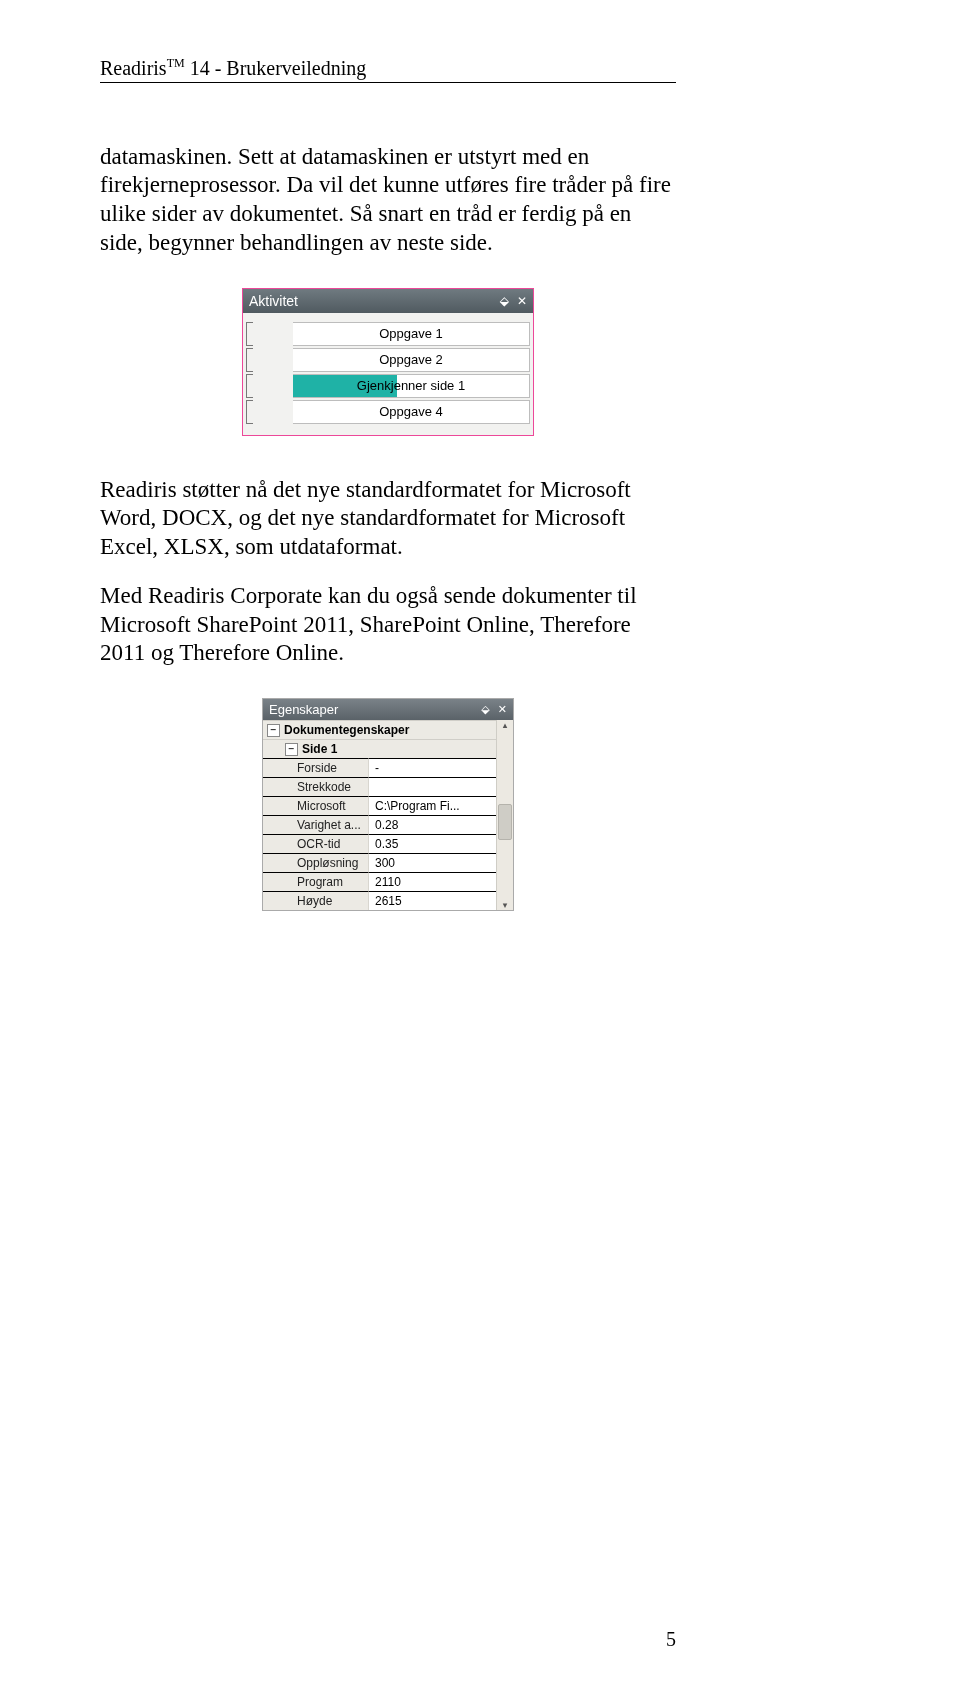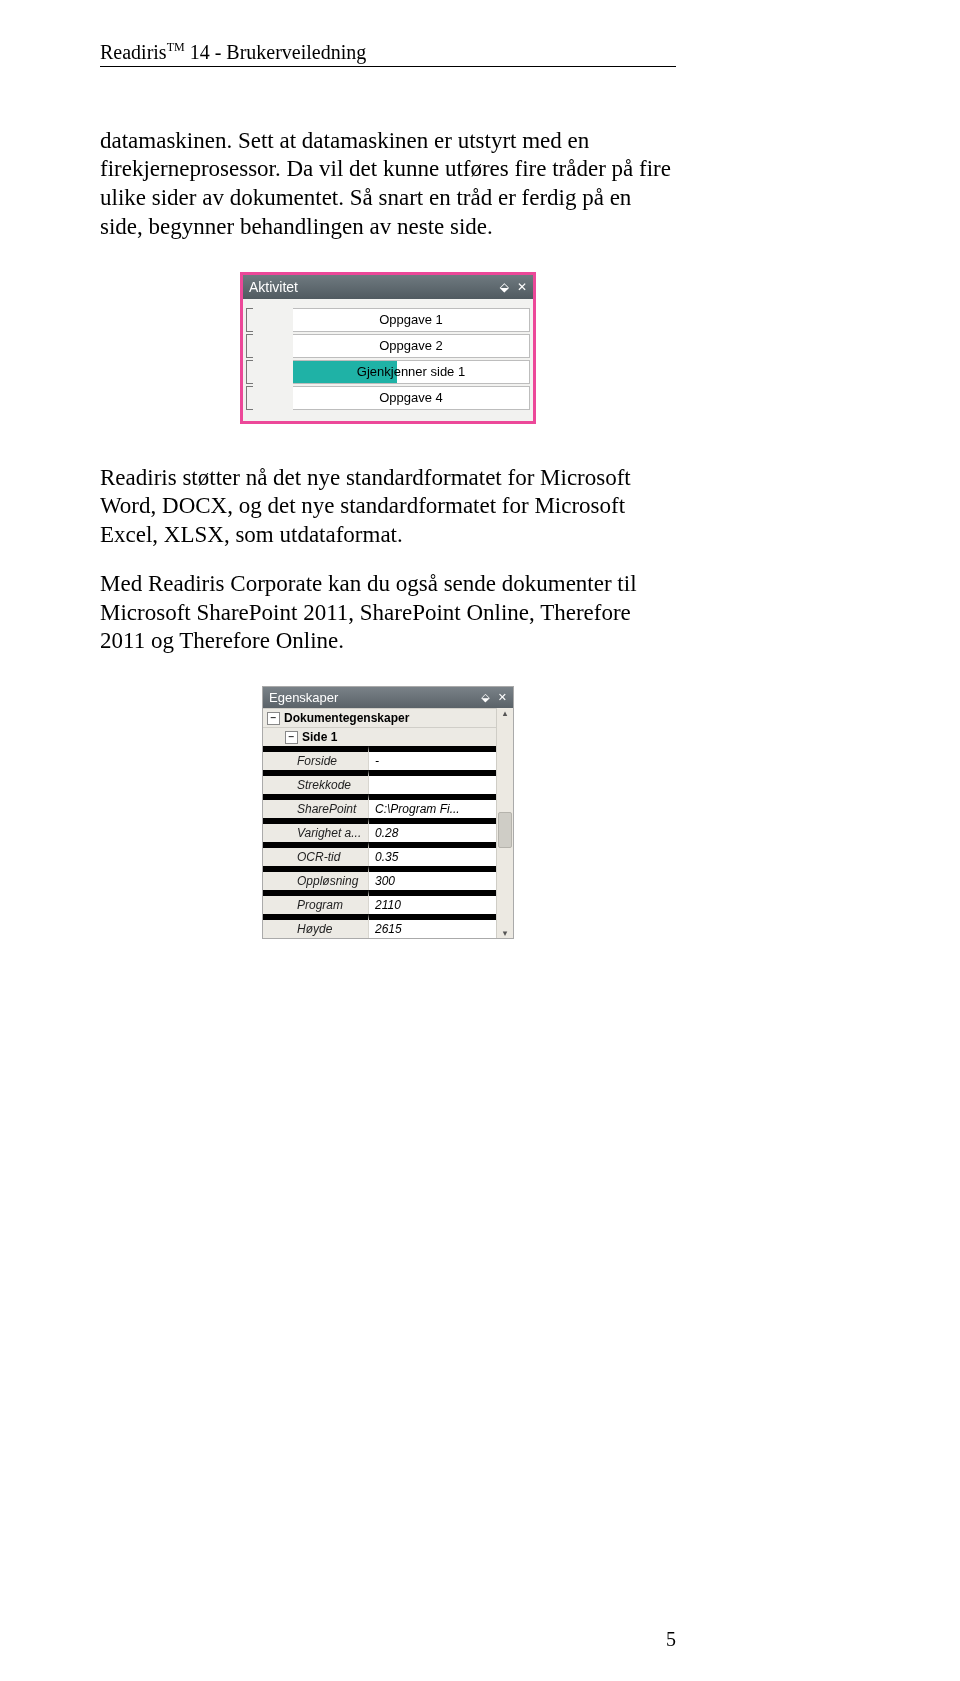--- a/index.html
+++ b/index.html
@@ -4,21 +4,21 @@
 <style>
   body {
     margin: 0;
     padding: 0;
     font-family: "Times New Roman", Times, serif;
     background: #fff;
     color: #000;
     width: 960px;
   }
   .page {
-    padding: 40px 100px 60px 100px;
+    padding: 56px 100px 60px 100px;
     box-sizing: border-box;
     width: 776px;
     min-height: 1681px;
     position: relative;
   }
   .header-line {
     font-size: 20px;
     padding-bottom: 2px;
     border-bottom: 1px solid #000;
     margin-bottom: 60px;
@@ -41,21 +41,21 @@
     text-align: center;
     margin: 30px 0 40px 0;
   }
   
   .panel-aktivitet {
     display: inline-block;
     width: 290px;
     text-align: left;
     font-family: Tahoma, Verdana, Arial, sans-serif;
     font-size: 14px;
-    border: 3px solid #ec4899;
+    border: 1px solid #ec4899;
   }
   .panel-aktivitet .titlebar {
     background: linear-gradient(#6f7a80, #505a60);
     color: #fff;
     padding: 4px 6px;
     display: flex;
     align-items: center;
     justify-content: space-between;
   }
   .panel-aktivitet .titlebar .title {
@@ -160,25 +160,24 @@
     background: #fff;
     display: inline-flex;
     align-items: center;
     justify-content: center;
     font-size: 10px;
     line-height: 1;
     color: #333;
   }
   .kcell, .vcell {
     padding: 2px 6px 2px 6px;
-    border-top: 6px solid #000000;
+    border-top: 1px solid #000000;
     font-size: 12px;
     white-space: nowrap;
     overflow: hidden;
-    font-style: italic;
   }
   .kcell {
     background: #eceae4;
     color: #222;
     padding-left: 34px;
   }
   .vcell {
     background: #fff;
     border-left: 1px solid #d8d6cf;
   }
@@ -292,21 +291,21 @@
             <span class="grp-toggle">−</span>
             <span>Side 1</span>
           </div>
 
           <div class="kcell">Forside</div>
           <div class="vcell">-</div>
 
           <div class="kcell">Strekkode</div>
           <div class="vcell"></div>
 
-          <div class="kcell">SharePoint</div>
+          <div class="kcell">Microsoft</div>
           <div class="vcell">C:\Program Fi...</div>
 
           <div class="kcell">Varighet a...</div>
           <div class="vcell">0.28</div>
 
           <div class="kcell">OCR-tid</div>
           <div class="vcell">0.35</div>
 
           <div class="kcell">Oppløsning</div>
           <div class="vcell">300</div>

